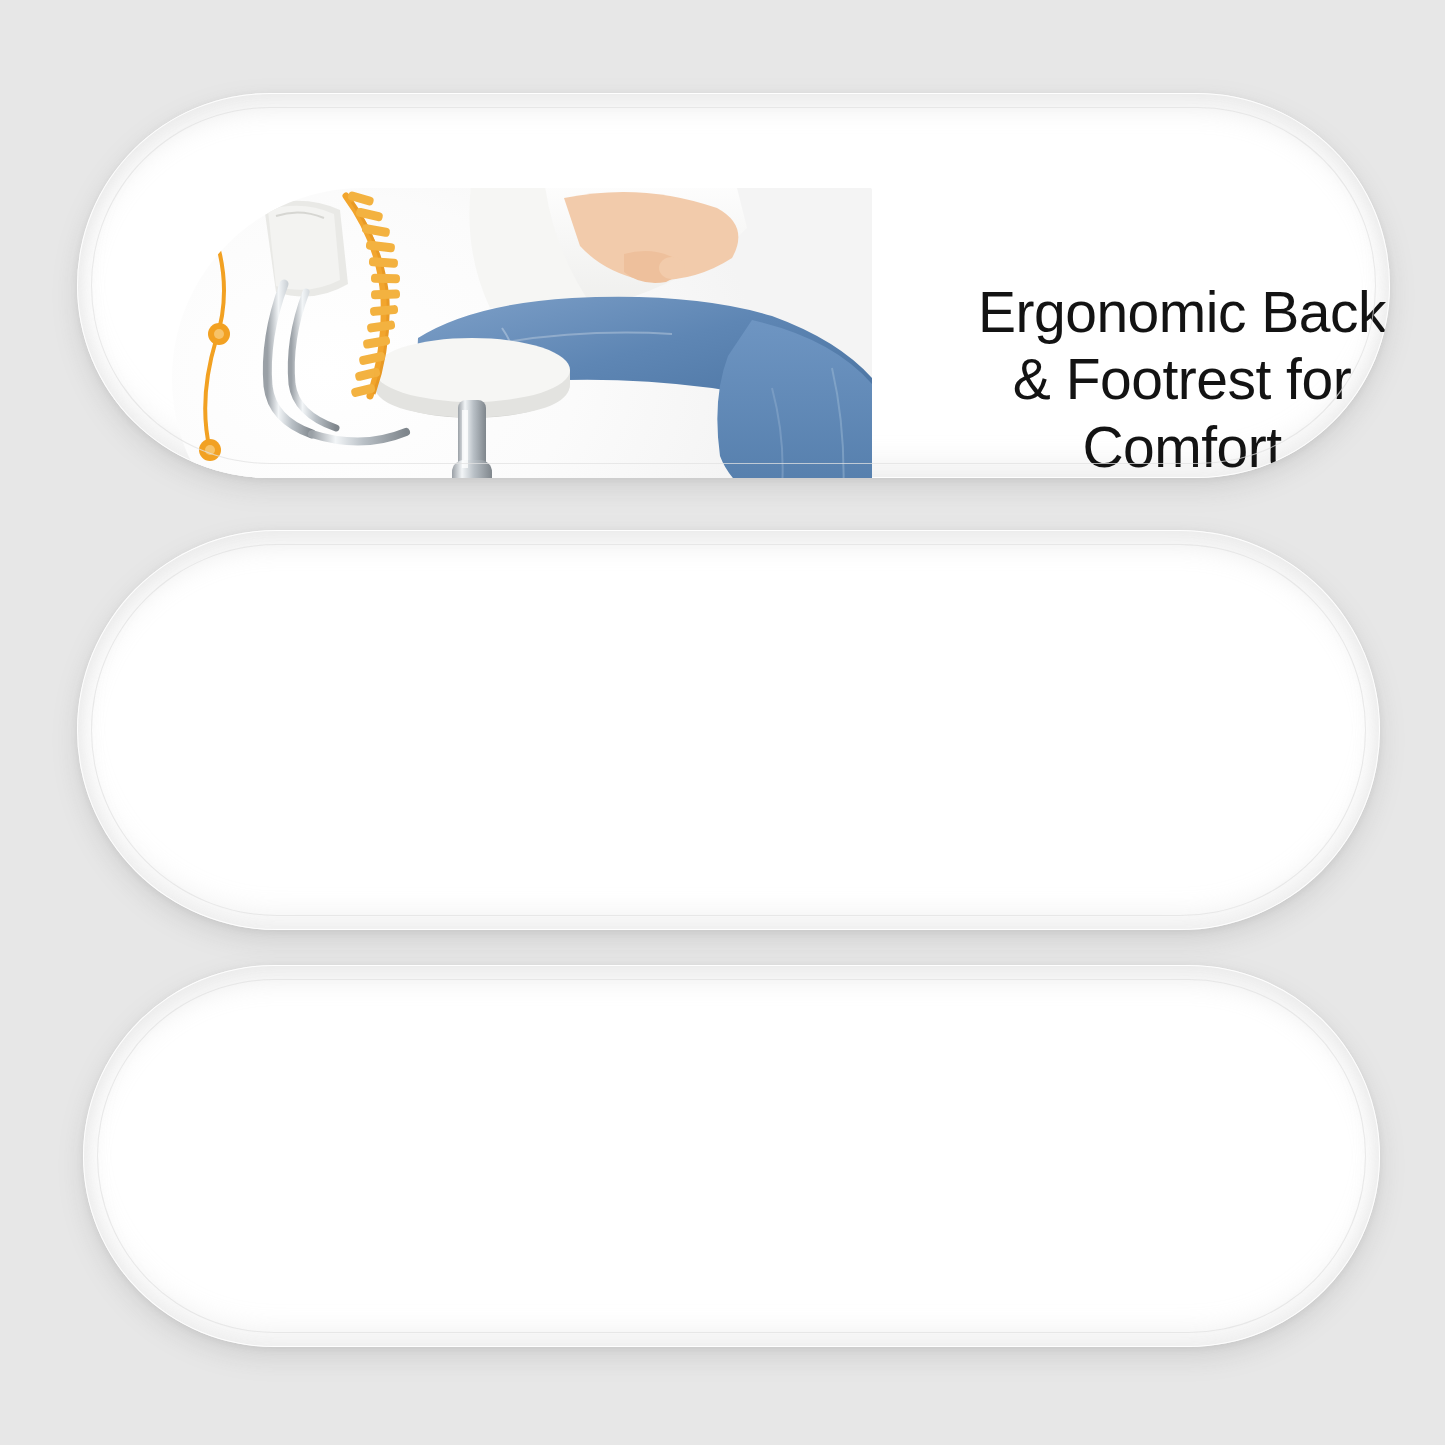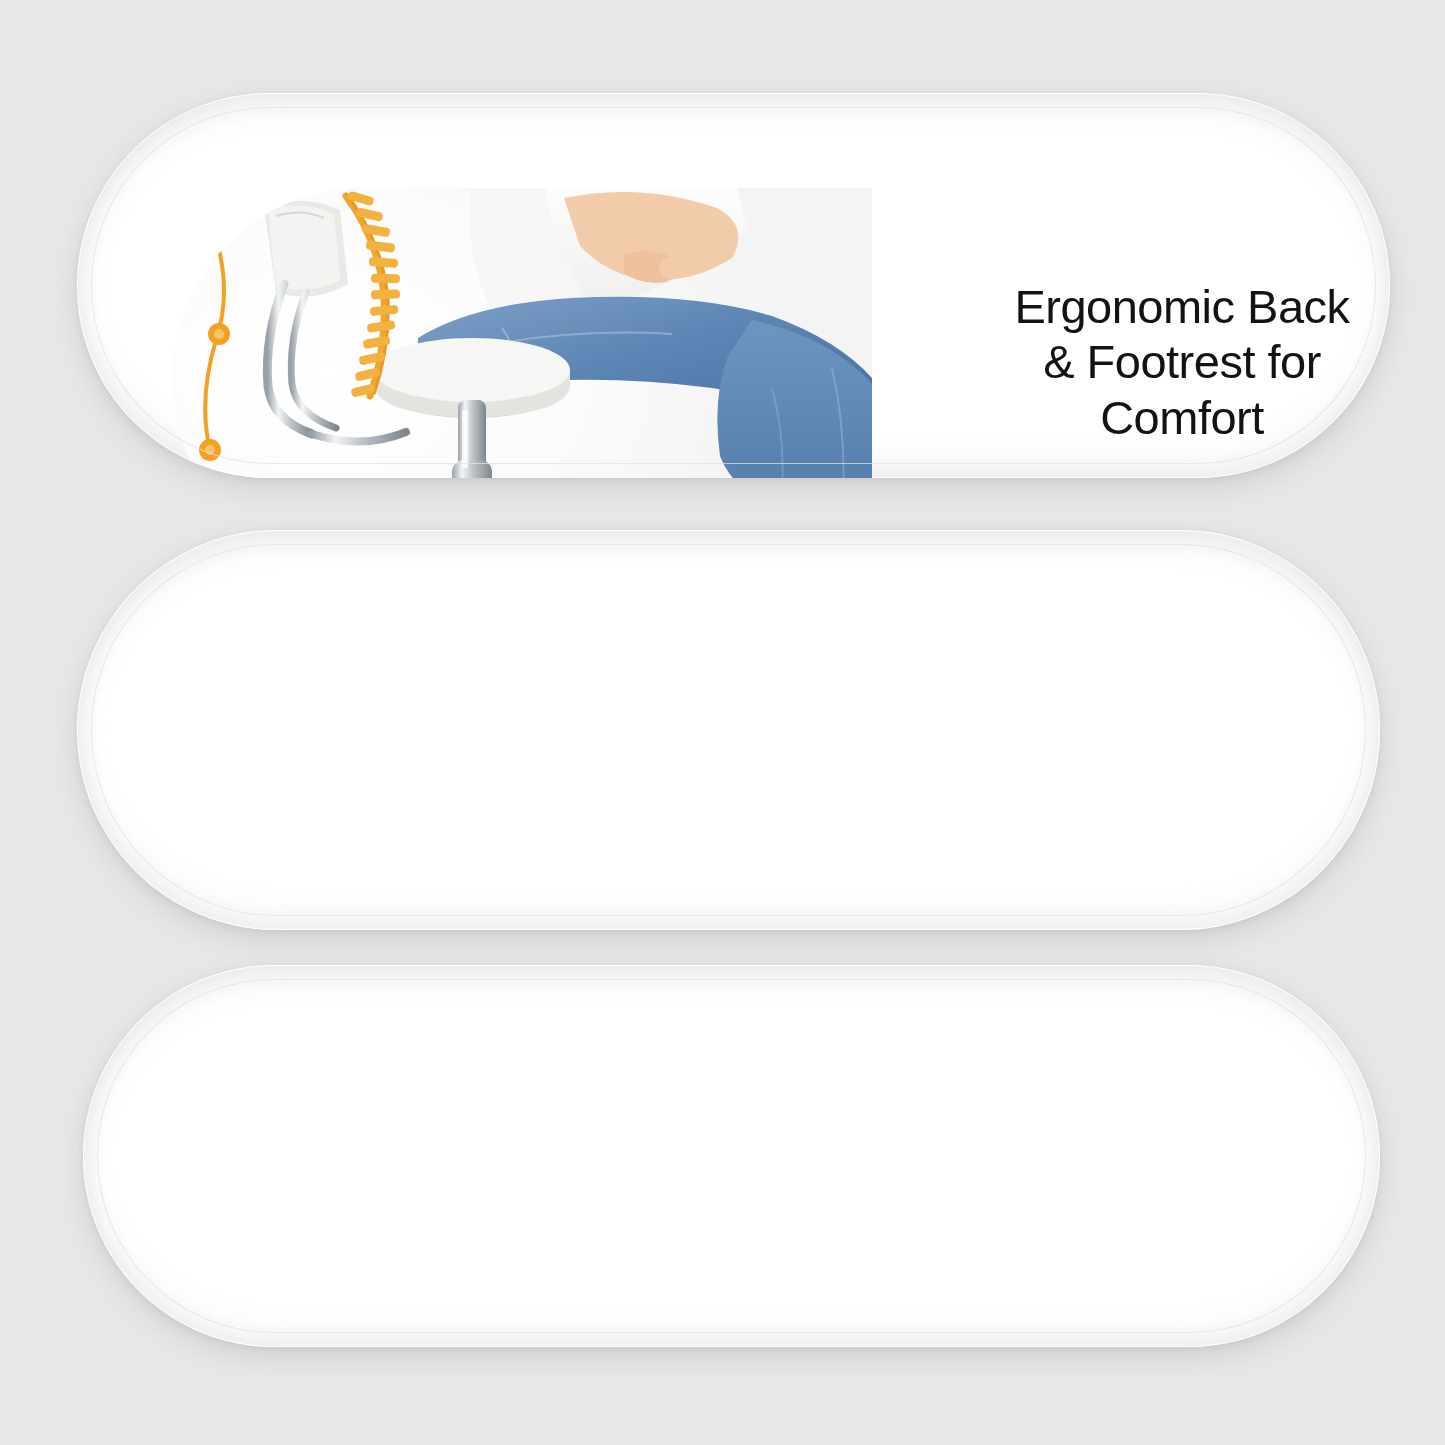--- a/index.html
+++ b/index.html
@@ -50,21 +50,21 @@
   
   .caption {
     position: absolute;
     color: #131313;
     font-weight: 400;
     letter-spacing: -0.5px;
     text-align: center;
     line-height: 1.18;
     white-space: pre-line;
   }
-  #caption-1 { left: 855px; top: 186px; width: 500px; font-size: 47px; }
+  #caption-1 { left: 855px; top: 186px; width: 500px; font-size: 57px; }
 
   
   .photo {
     position: absolute;
     overflow: hidden;
     background: #fdfdfd;
   }
 
   #photo-1 {
     left: 95px; top: 95px; width: 700px; height: 381px;

